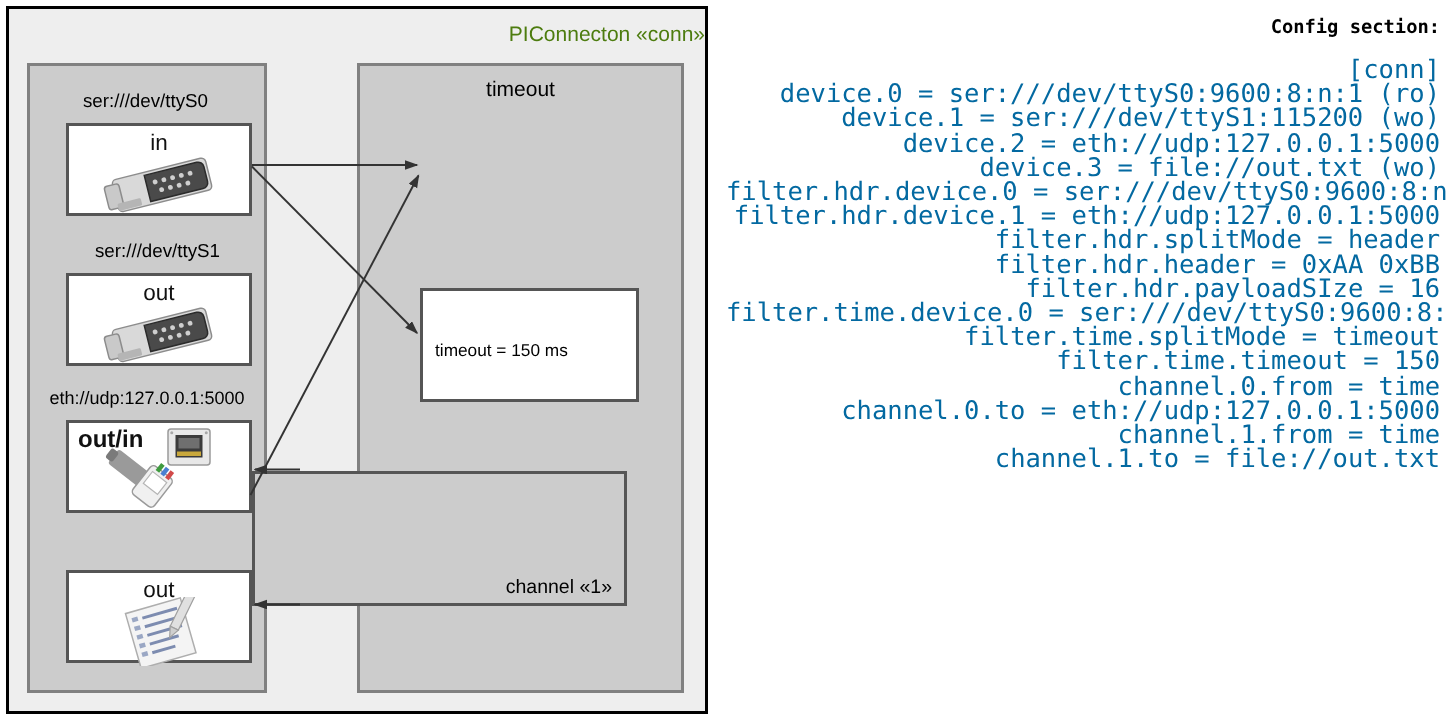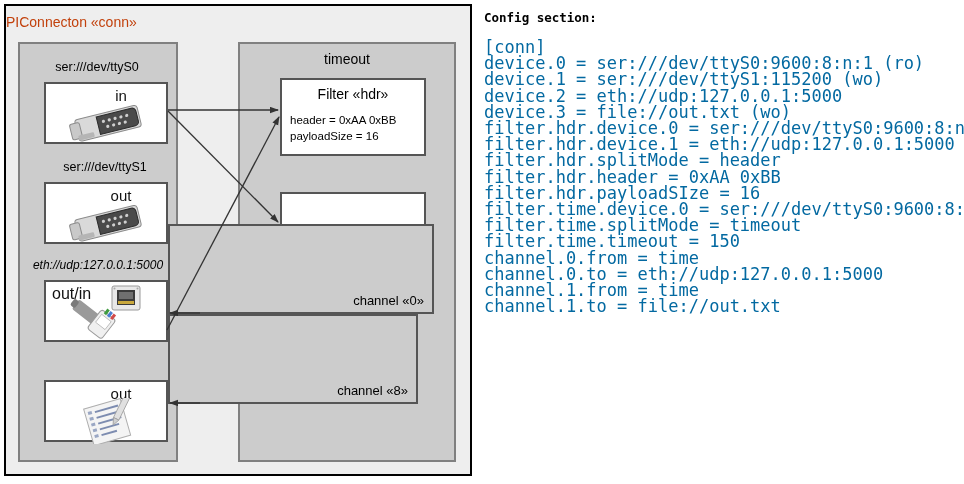--- a/index.html
+++ b/index.html
@@ -4,56 +4,56 @@
 <style>
   html,body{margin:0;padding:0;background:#ffffff;}
   body{width:964px;height:484px;position:relative;overflow:hidden;
        font-family:"Liberation Sans", sans-serif;}
 
   #canvas{position:absolute;left:0;top:0;width:964px;height:484px;}
 
   
   .outer-frame{position:absolute;left:4px;top:4px;width:468px;height:472px;
       background:#eeeeee;border:2px solid #000000;box-sizing:border-box;}
-  .outer-title{position:absolute;left:0;top:8px;width:100%;text-align:left;
-      font-size:14px;color:#c2410c;}
+  .outer-title{position:absolute;left:0;top:8px;width:100%;text-align:right;
+      font-size:14px;color:#4d7c0f;}
 
   .group{position:absolute;background:#cccccc;border:2px solid #808080;
       box-sizing:border-box;}
   .group-title{position:absolute;left:0;top:7px;width:100%;text-align:center;
       font-size:14px;color:#000;}
 
   .devgrp{left:18px;top:42px;width:160px;height:420px;}
   .filtgrp{left:238px;top:42px;width:218px;height:420px;}
 
   .dev-label{position:absolute;font-size:12.5px;color:#000;text-align:center;
       white-space:nowrap;}
   .dev-box{position:absolute;background:#ffffff;border:2px solid #555555;
       box-sizing:border-box;}
   .dev-io{position:absolute;top:3px;left:0;width:100%;text-align:center;
-      font-size:15px;color:#111;padding-left:15px;}
-  .dev-io.left{text-align:left;padding-left:6px;width:auto;}
+      font-size:15px;color:#111;}
+  .dev-io.left{text-align:left;padding-left:6px;width:auto;font-weight:bold;}
 
   .filter-box{position:absolute;background:#ffffff;border:2px solid #555555;
       box-sizing:border-box;}
   .filter-title{position:absolute;left:0;top:6px;width:100%;text-align:center;
       font-size:14px;color:#000;}
   .filter-props{position:absolute;left:8px;top:32px;font-size:11.5px;
       color:#000;line-height:16px;}
 
   .chan-box{position:absolute;border:2px solid #555555;background:#cccccc;
       box-sizing:border-box;}
   .chan-label{position:absolute;right:8px;bottom:4px;font-size:13px;color:#000;}
 
   
   .icon{position:absolute;}
   svg{display:block;}
 
   
-  .cfg{position:absolute;left:482px;top:6px;width:478px;}
+  .cfg{position:absolute;left:482px;top:6px;width:478px;text-align:right;}
   .cfg-head{font-family:"DejaVu Sans Mono", monospace;font-size:12.5px;
       font-weight:bold;color:#000;margin:4px 0 0 2px;}
   .cfg-body{font-family:"DejaVu Sans Mono", monospace;font-size:17px;
       color:#0369a1;line-height:16.2px;white-space:pre;margin:14px 0 0 2px;}
 </style>
 </head>
 <body>
 
 <div id="canvas">
 
@@ -112,21 +112,21 @@
               <circle cx="45" cy="24" r="1.6"></circle>
             <circle cx="51" cy="24" r="1.6"></circle>
               <circle cx="57" cy="24" r="1.6"></circle>
           </g>
           <rect x="8" y="26" width="16" height="5" rx="1" fill="#b5b5b5"></rect>
         </g>
       </svg>
     </span>
   </div>
 
-  <div class="dev-label" style="left:18px;top:258px;width:160px;font-size:12px;font-style:italic;">eth://udp:127.0.0.1:5000</div>
+  <div class="dev-label" style="left:18px;top:258px;width:160px;font-size:12px;">eth://udp:127.0.0.1:5000</div>
   <div class="dev-box" style="left:44px;top:280px;width:124px;height:62px;">
     <div class="dev-io left" style="font-size:16px;">out/in</div>
     <span class="icon" style="left:58px;top:2px;">
       <svg width="42" height="40" viewBox="0 0 42 40">
         <rect x="8" y="2" width="28" height="24" rx="2" fill="#e8e8e8" stroke="#9a9a9a" stroke-width="1"></rect>
         <rect x="13" y="6" width="18" height="15" fill="#3b3b3b"></rect>
         <rect x="15" y="8" width="14" height="7" fill="#6f6f6f"></rect>
         <rect x="14" y="17" width="16" height="3" fill="#c9a83c"></rect>
         <circle cx="10.5" cy="4.5" r="1" fill="#a8a8a8"></circle>
         <circle cx="33.5" cy="4.5" r="1" fill="#a8a8a8"></circle>
@@ -170,36 +170,28 @@
           <g transform="rotate(42 40 20)">
             <rect x="36" y="-6" width="6" height="30" fill="#e0e0e0" stroke="#a0a0a0" stroke-width="0.8"></rect>
             <polygon points="36,24 42,24 39,31" fill="#cfcfcf" stroke="#a0a0a0" stroke-width="0.8"></polygon>
             <rect x="36" y="-10" width="6" height="4" fill="#8d8d8d"></rect>
           </g>
         </g>
       </svg>
     </span>
   </div>
 
-  <div class="filter-box" style="left:280px;top:78px;width:146px;height:78px;">
-    <div class="filter-title">Filter «hdr»</div>
-    <div class="filter-props" style="white-space:pre;">header = 0xAA 0xBB
-payloadSize = 16</div>
-  </div>
 
   <div class="filter-box" style="left:280px;top:192px;width:146px;height:76px;">
     <div class="filter-props" style="white-space:pre;">timeout = 150 ms</div>
   </div>
 
-  <div class="chan-box" style="left:168px;top:224px;width:266px;height:90px;">
-    <div class="chan-label">channel «0»</div>
-  </div>
 
   <div class="chan-box" style="left:168px;top:314px;width:250px;height:90px;">
-    <div class="chan-label">channel «8»</div>
+    <div class="chan-label">channel «1»</div>
   </div>
 
   <svg style="position:absolute;left:0;top:0;width:472px;height:480px;pointer-events:none;">
     <defs>
       <marker id="ah" markerWidth="9" markerHeight="9" refX="8" refY="3.2" orient="auto" markerUnits="userSpaceOnUse">
         <path d="M0,0 L9,3.2 L0,6.4 z" fill="#333333"></path>
       </marker>
     </defs>
 
     <line x1="168" y1="110" x2="278" y2="110" stroke="#333333" stroke-width="1.3" marker-end="url(#ah)"></line>

